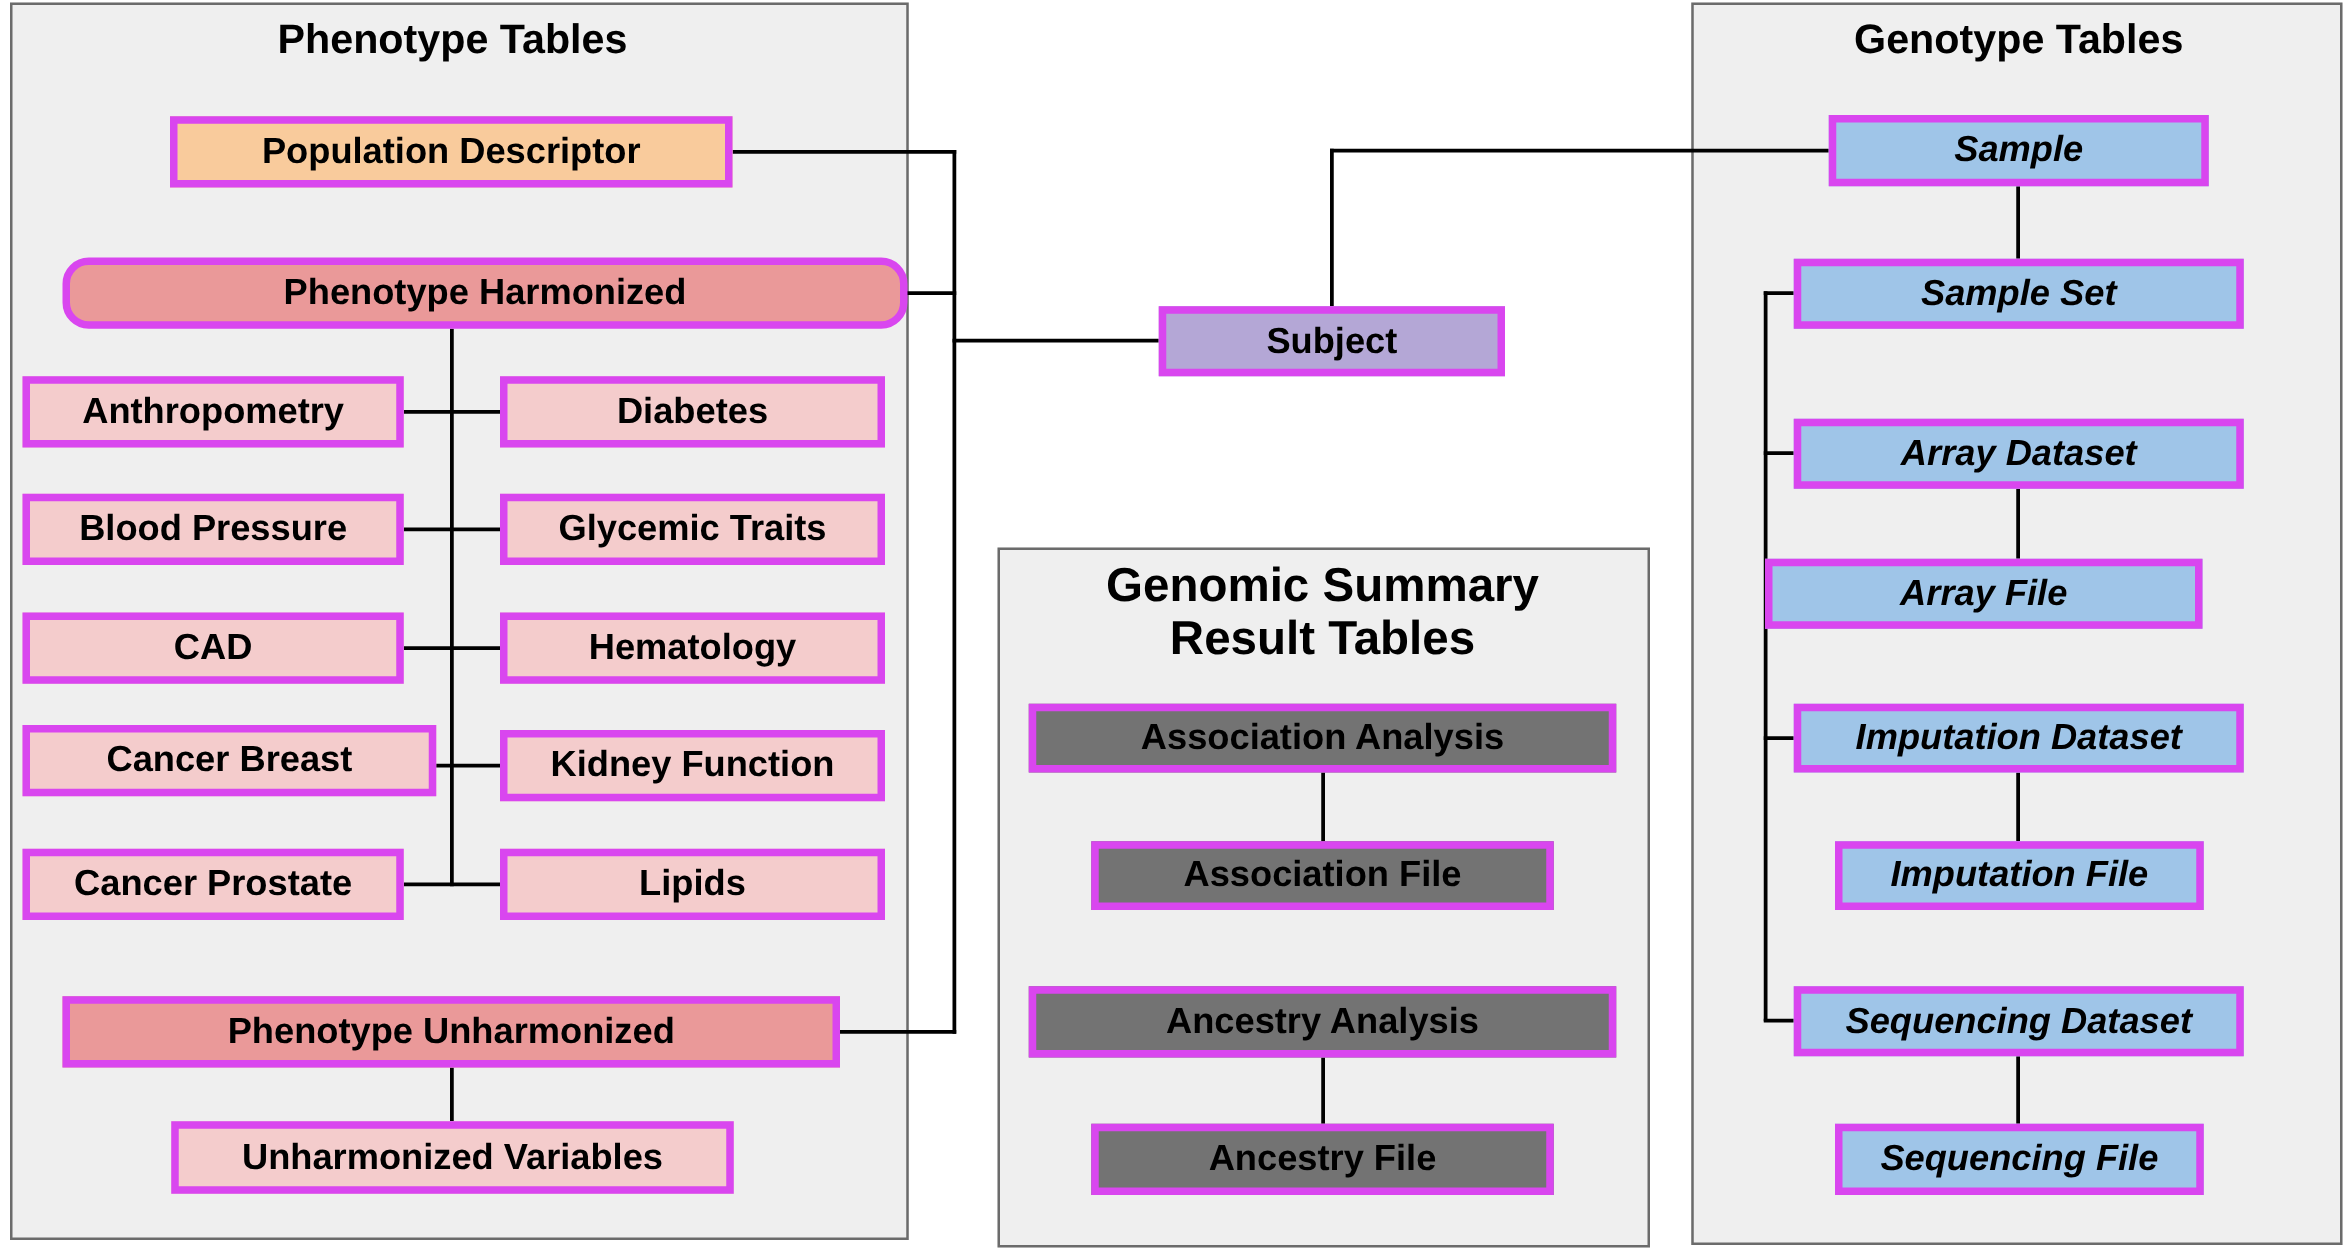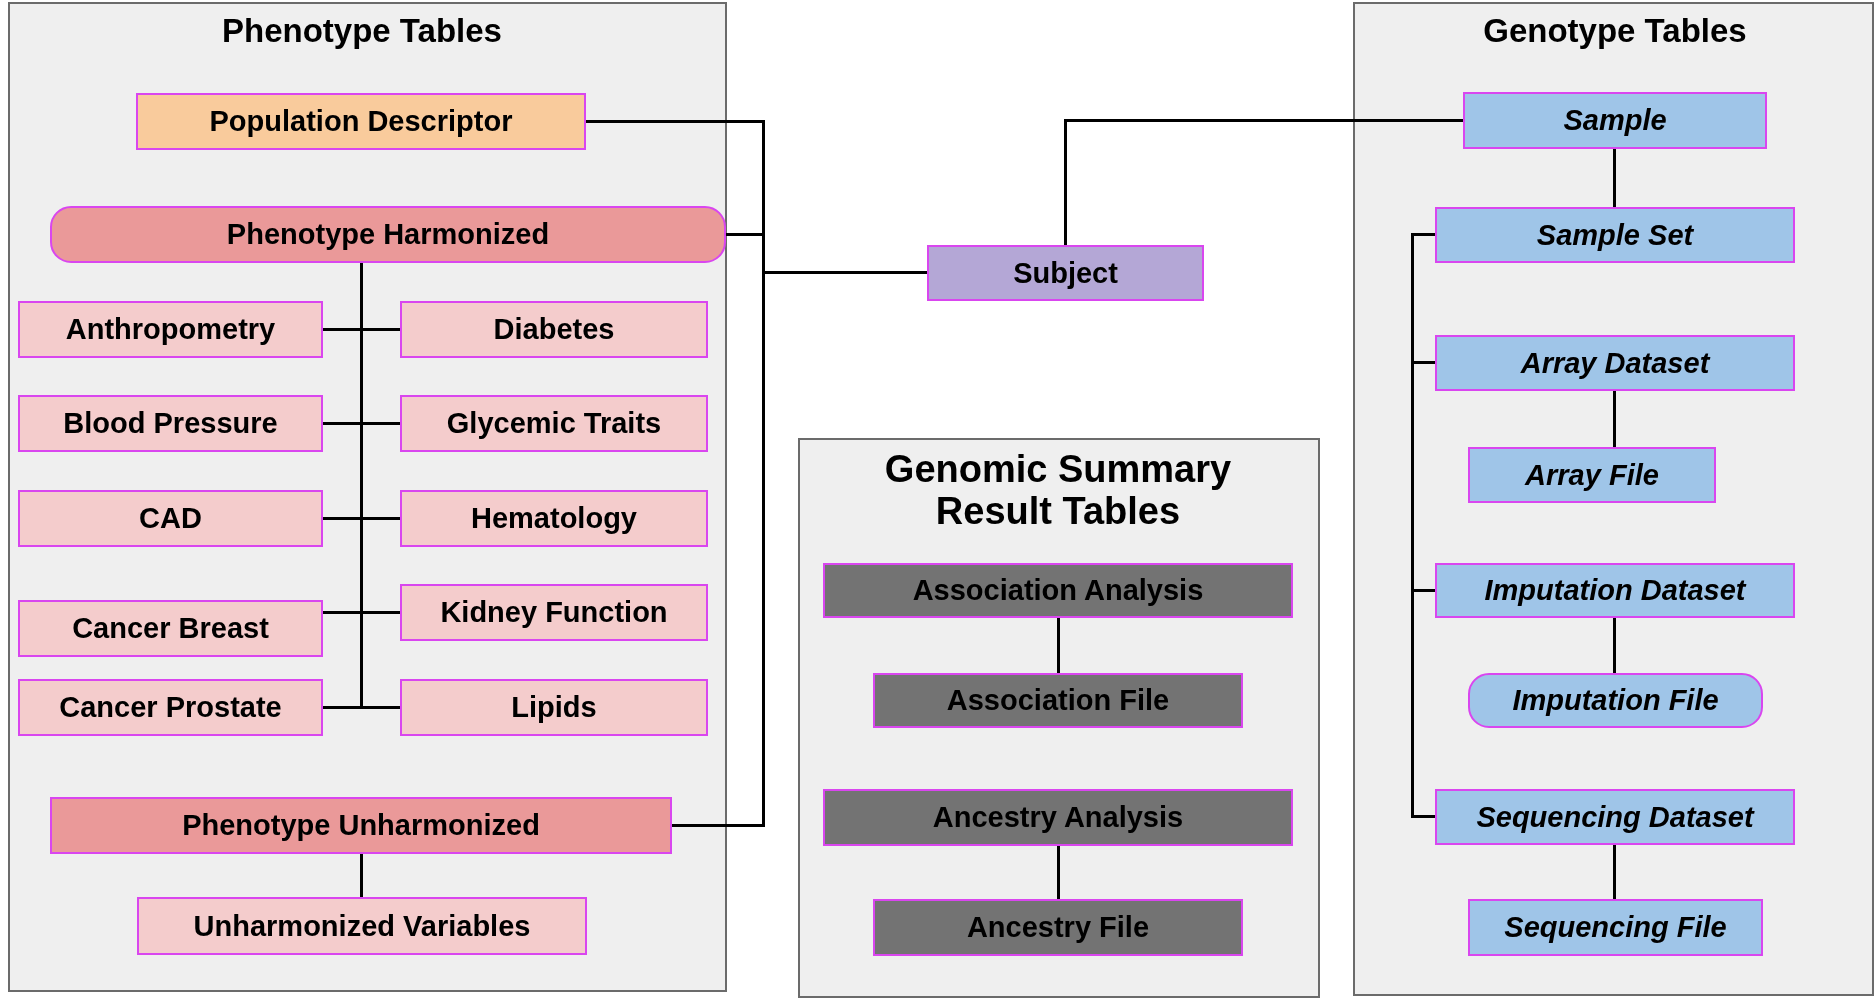--- a/index.html
+++ b/index.html
@@ -21,21 +21,21 @@
     position: absolute;
     text-align: center;
     font-weight: 700;
     font-size: 33px;
     color: #000000;
     line-height: 42px;
   }
   .node {
     position: absolute;
     box-sizing: border-box;
-    border: 2px solid #d946ef;
+    border: 6px solid #d946ef;
     display: flex;
     align-items: center;
     justify-content: center;
     font-weight: 700;
     font-size: 29px;
     color: #000000;
     white-space: nowrap;
     z-index: 3;
   }
   .orange { background: #f9cb9c; }
@@ -98,39 +98,39 @@
 
   <div class="node pink" style="left:18px; top:301px; width:305px; height:57px;">Anthropometry</div>
   <div class="node pink" style="left:400px; top:301px; width:308px; height:57px;">Diabetes</div>
 
   <div class="node pink" style="left:400px; top:395px; width:308px; height:57px;">Glycemic Traits</div>
   <div class="node pink" style="left:18px; top:395px; width:305px; height:57px;">Blood Pressure</div>
 
   <div class="node pink" style="left:18px; top:490px; width:305px; height:57px;">CAD</div>
   <div class="node pink" style="left:400px; top:490px; width:308px; height:57px;">Hematology</div>
 
-  <div class="node pink" style="left:18px; top:600px; width:305px; height:57px;text-align:center;">Cancer Breast</div>
+  <div class="node pink" style="left:18px; top:580px; width:331px; height:57px;text-align:center;">Cancer Breast</div>
   <div class="node pink" style="left:400px; top:584px; width:308px; height:57px;">Kidney Function</div>
 
   <div class="node pink" style="left:18px; top:679px; width:305px; height:57px;">Cancer Prostate</div>
   <div class="node pink" style="left:400px; top:679px; width:308px; height:57px;">Lipids</div>
 
   <div class="node salmon" style="left:50px; top:797px; width:622px; height:57px;">Phenotype Unharmonized</div>
 
   <div class="node pink" style="left:137px; top:897px; width:450px; height:58px;">Unharmonized Variables</div>
 
   <div class="node purple" style="left:927px; top:245px; width:277px; height:56px;">Subject</div>
 
   <div class="node teal" style="left:823px; top:563px; width:470px; height:55px;">Association Analysis</div>
   <div class="node teal" style="left:873px; top:673px; width:370px; height:55px;">Association File</div>
   <div class="node teal" style="left:823px; top:789px; width:470px; height:57px;">Ancestry Analysis</div>
   <div class="node teal" style="left:873px; top:899px; width:370px; height:57px;">Ancestry File</div>
 
   <div class="node blue" style="left:1463px; top:92px; width:304px; height:57px;">Sample</div>
   <div class="node blue" style="left:1435px; top:207px; width:360px; height:56px;">Sample Set</div>
   <div class="node blue" style="left:1435px; top:335px; width:360px; height:56px;">Array Dataset</div>
-  <div class="node blue" style="left:1468px; top:447px; width:248px; height:56px;">Array File</div>
+  <div class="node blue" style="left:1412px; top:447px; width:350px; height:56px;">Array File</div>
   <div class="node blue" style="left:1435px; top:563px; width:360px; height:55px;">Imputation Dataset</div>
-  <div class="node blue" style="left:1468px; top:673px; width:295px; height:55px;border-radius:21px;">Imputation File</div>
+  <div class="node blue" style="left:1468px; top:673px; width:295px; height:55px;">Imputation File</div>
   <div class="node blue" style="left:1435px; top:789px; width:360px; height:56px;">Sequencing Dataset</div>
   <div class="node blue" style="left:1468px; top:899px; width:295px; height:57px;">Sequencing File</div>
 
 </div>
 
 </body></html>

